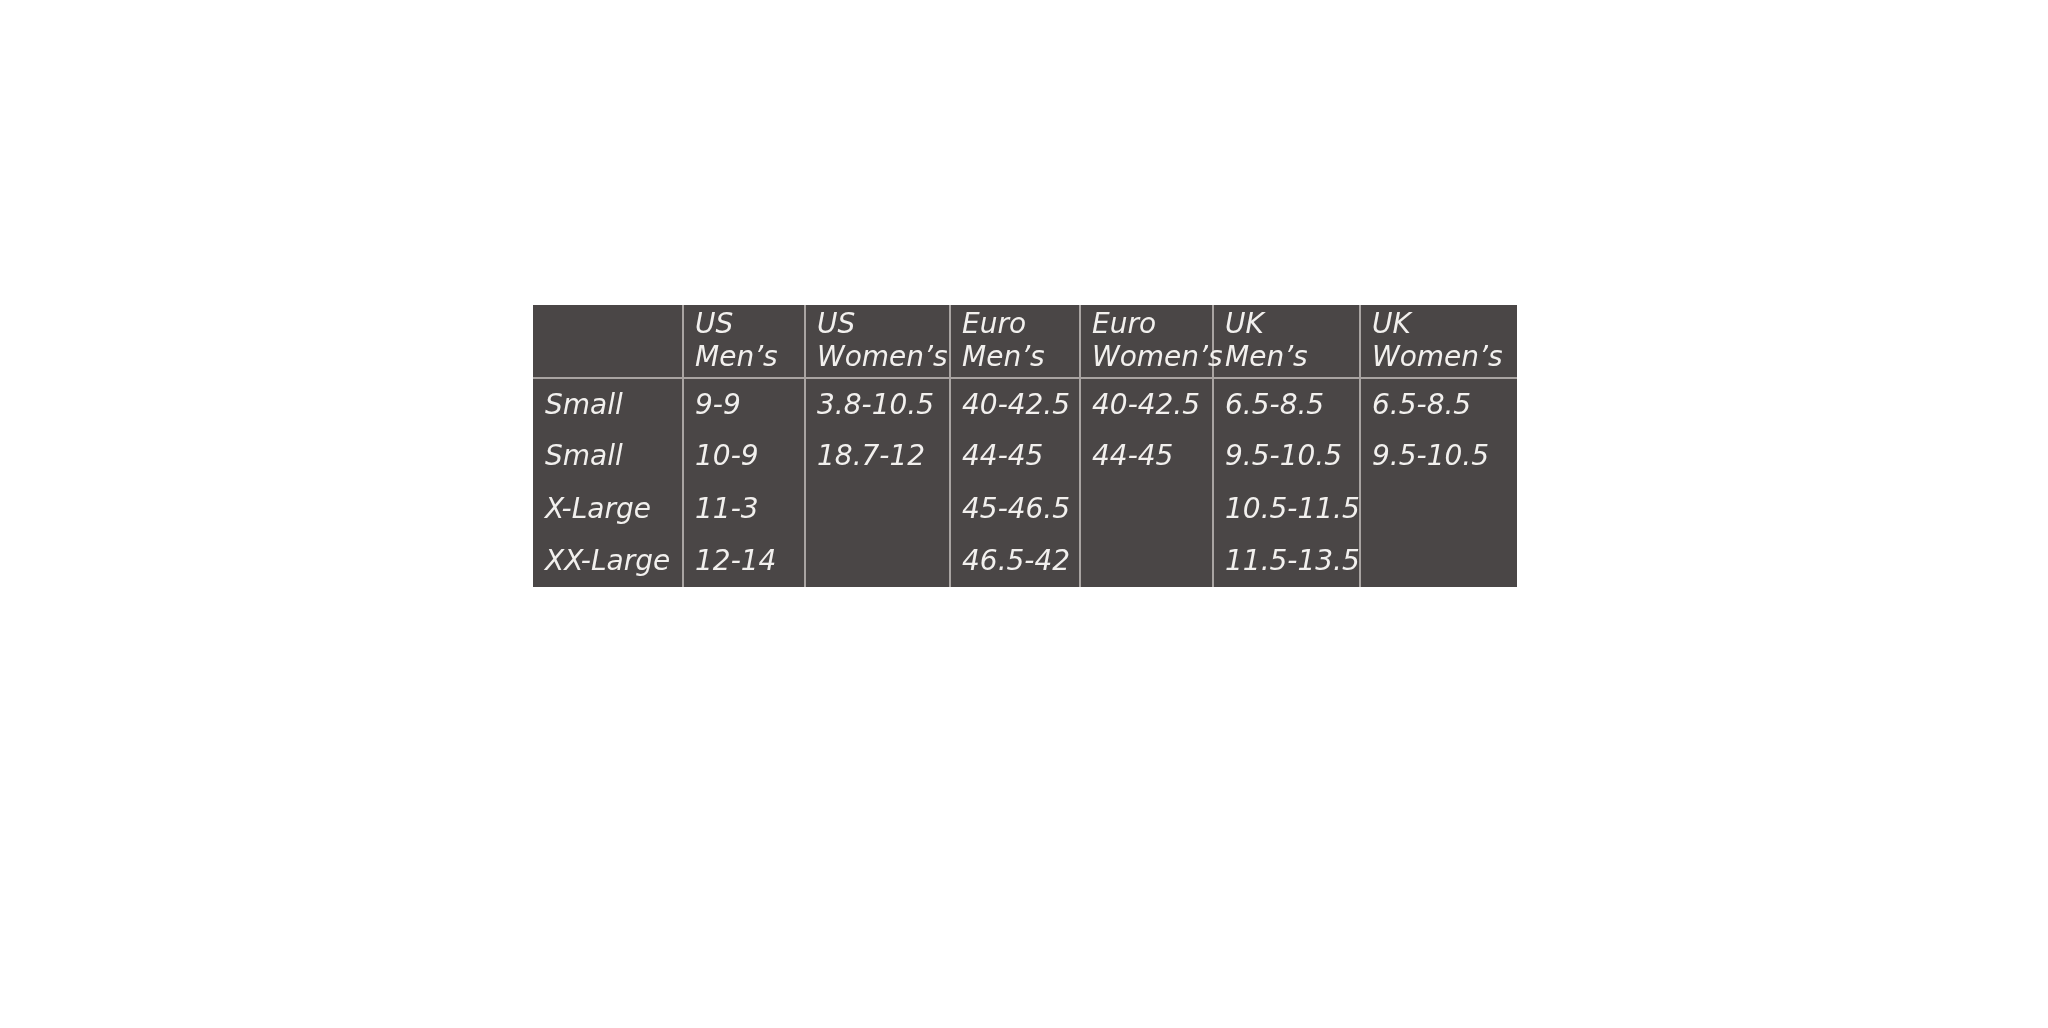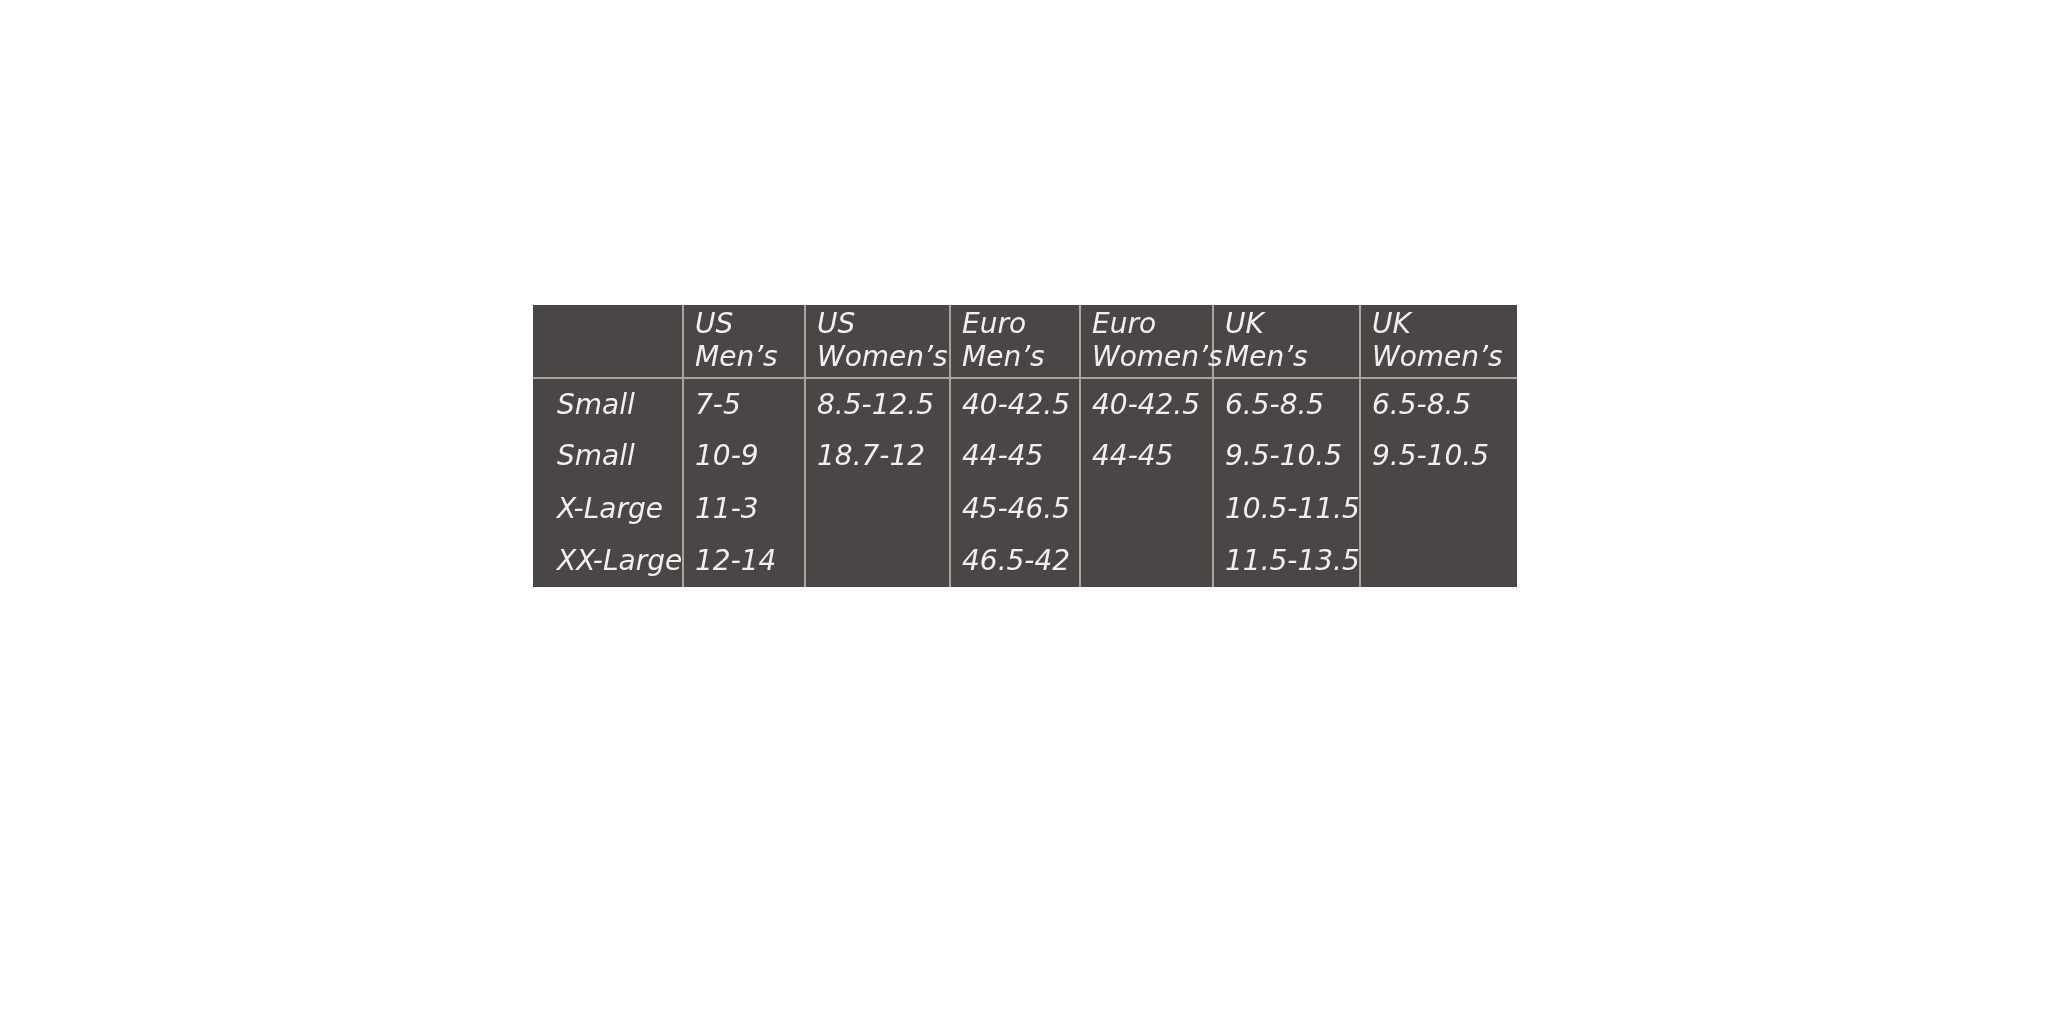--- a/index.html
+++ b/index.html
@@ -77,21 +77,21 @@
   }
 
   table.chart tbody td {
     height: 41.5px;
     font-size: 28px;
     line-height: 34px;
     white-space: nowrap;
   }
 
   table.chart tbody tr td.rowlabel {
-    padding-left: 24px;
+    padding-left: 12px;
   }
 </style>
 </head>
 <body>
 
 <div id="size-chart">
   <table class="chart">
     <colgroup>
       <col class="c0">
         <col class="c1">
@@ -114,22 +114,22 @@
 Women’s</th>
         <th>UK
 Men’s</th>
         <th>UK
 Women’s</th>
       </tr>
     </thead>
     <tbody>
       <tr>
         <td class="rowlabel">Small</td>
-        <td>7-5</td>
-        <td>8.5-12.5</td>
+        <td>9-9</td>
+        <td>3.8-10.5</td>
         <td>40-42.5</td>
         <td>40-42.5</td>
         <td>6.5-8.5</td>
         <td>6.5-8.5</td>
       </tr>
       <tr>
         <td class="rowlabel">Small</td>
         <td>10-9</td>
         <td>18.7-12</td>
         <td>44-45</td>

